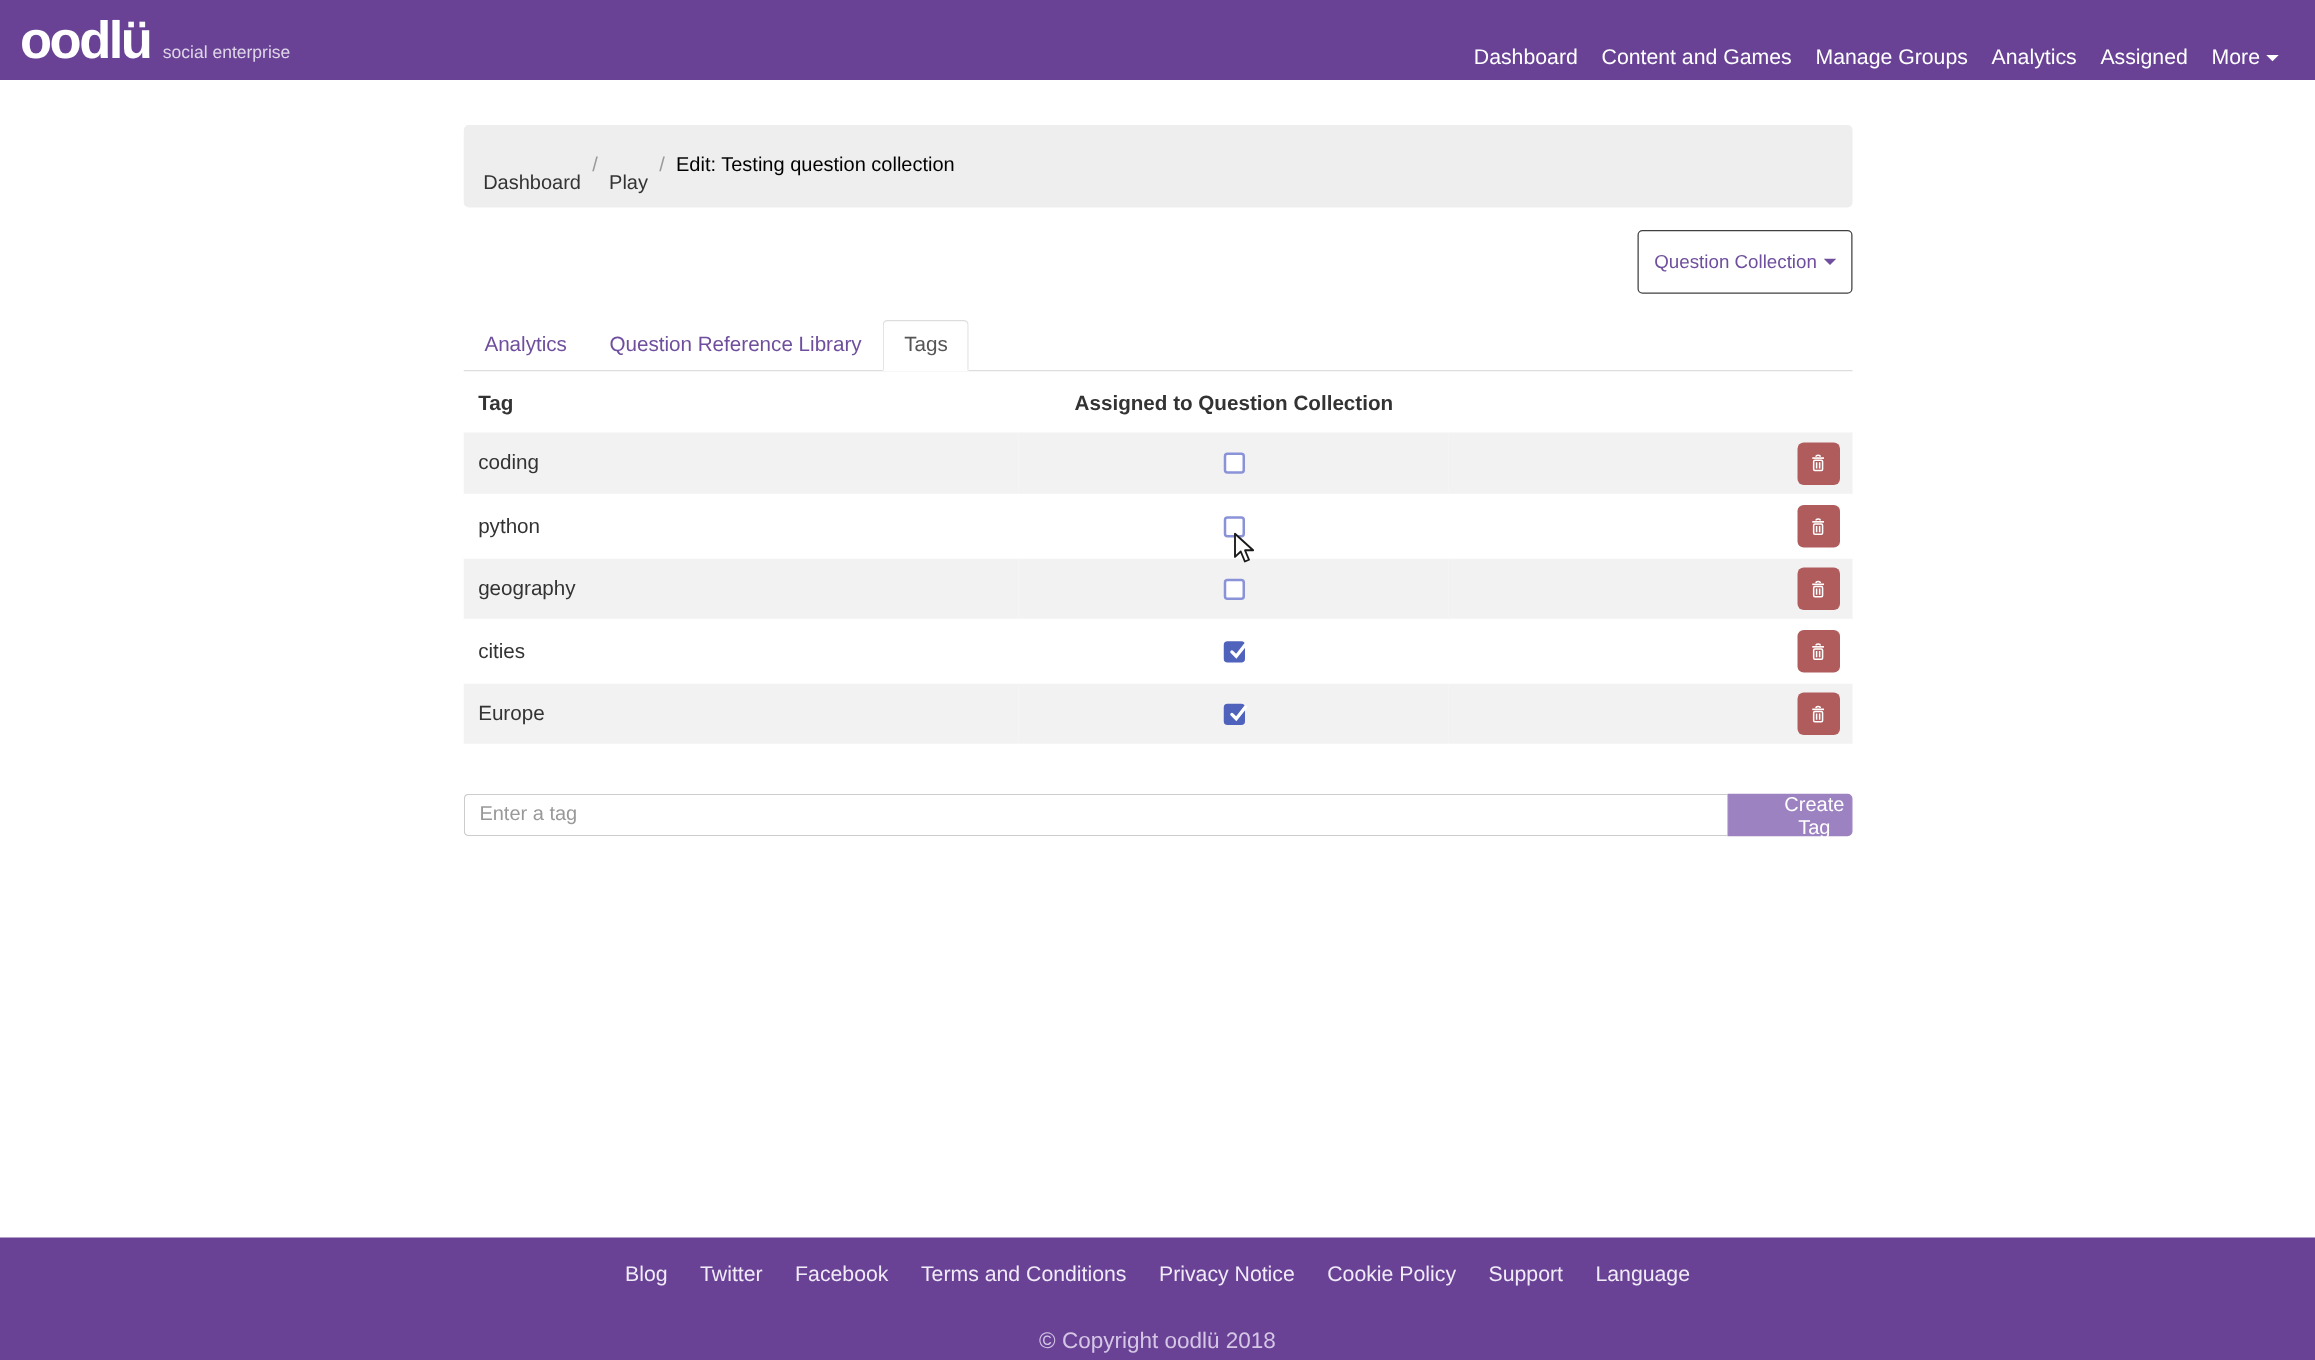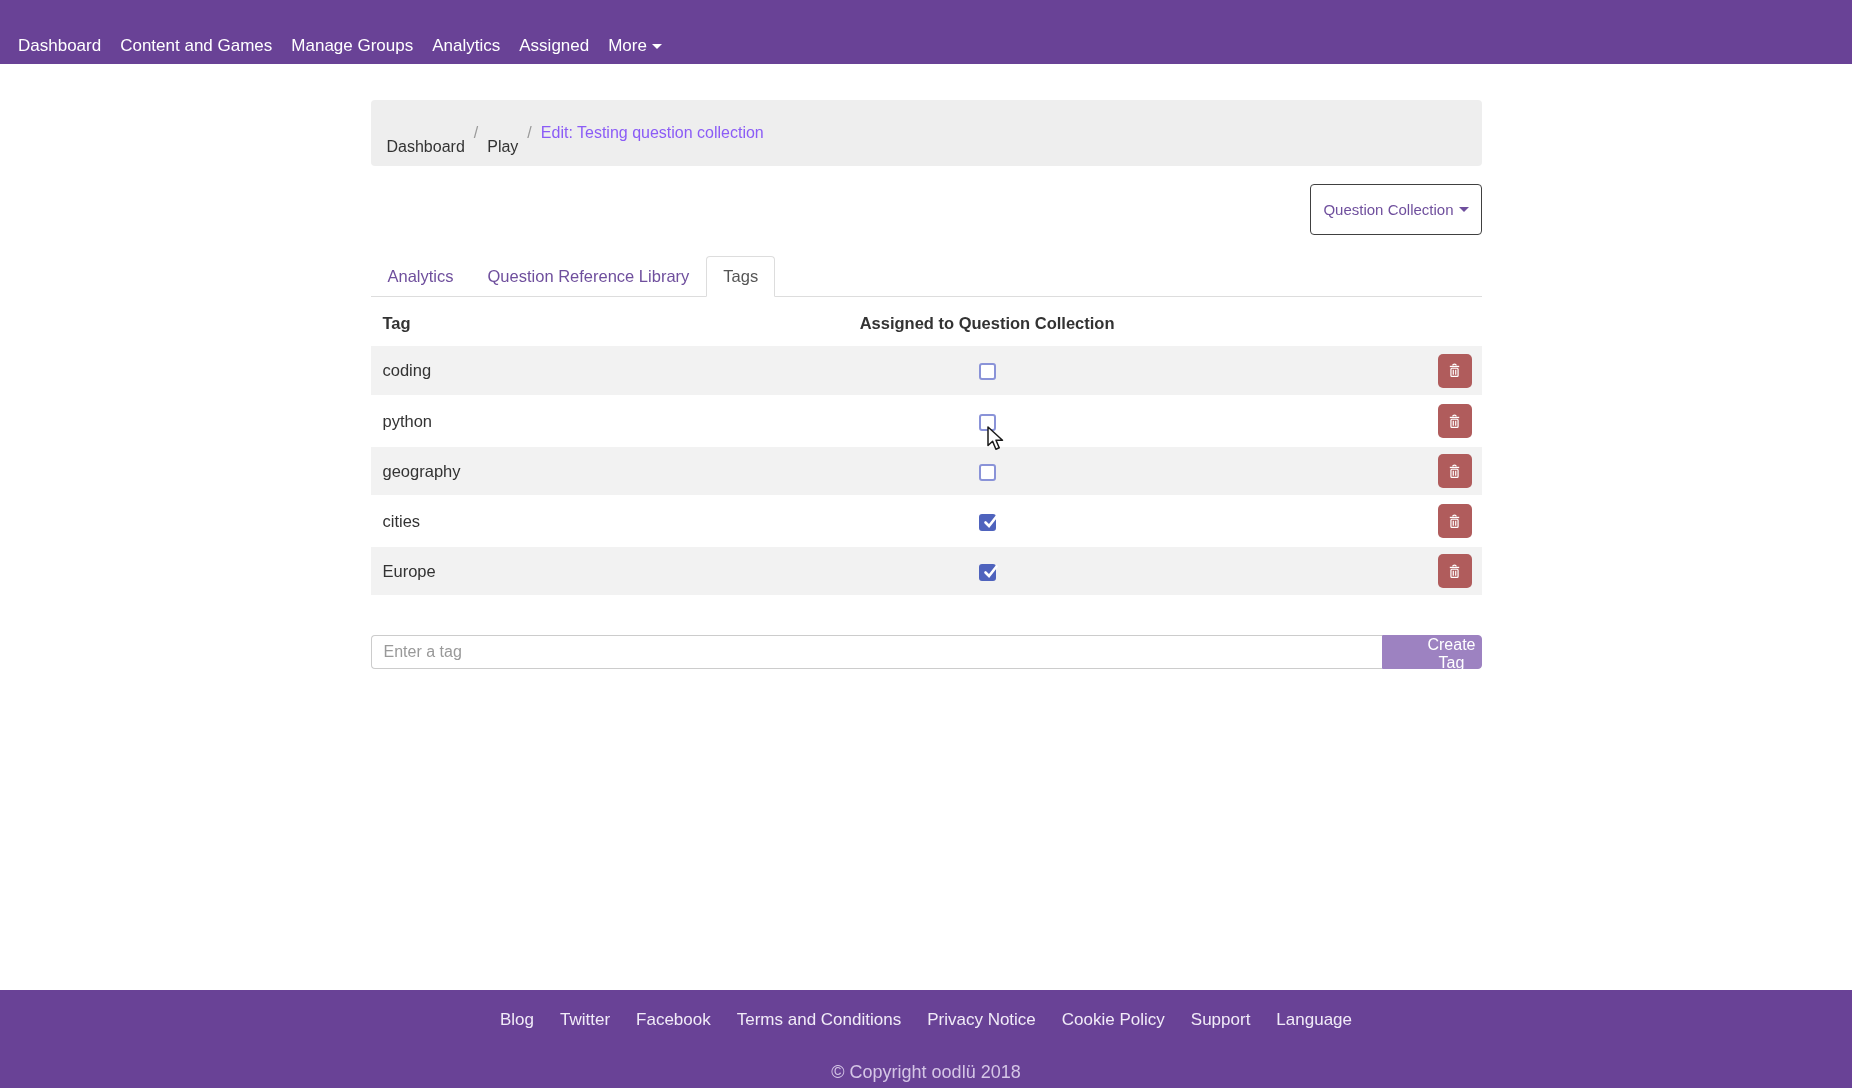--- a/index.html
+++ b/index.html
@@ -60,21 +60,21 @@
     margin-top: 36px;
     background: var(--breadcrumb-bg);
     border-radius: 4px;
     padding: 10px 16px;
     font-size: 16px;
     display: flex;
     align-items: center;
   }
   .breadcrumb a.crumb-link { color: #333; }
   .breadcrumb .crumb-sep { color: #9a9a9a; margin: 0 9px; }
-  .breadcrumb .crumb-current { color: #8b5cf6; }
+  .breadcrumb .crumb-current { color: #000000; }
 
   
   .actions-row { margin-top: 18px; text-align: right; }
   .qc-btn {
     display: inline-flex;
     align-items: center;
     font-family: "Liberation Sans", sans-serif;
     font-size: 15px;
     color: var(--tab-link);
     background: #fff;
@@ -214,20 +214,24 @@
     position: absolute;
     left: 986px; top: 426px;
     pointer-events: none;
     z-index: 10;
   }
 </style>
 </head>
 <body>
 
 <header class="topbar">
+  <div class="logo-wrap">
+    <span class="logo-text">oodlü</span>
+    <span class="tagline">social enterprise</span>
+  </div>
   <nav class="topnav">
       <a href="#">Dashboard</a>
       <a href="#">Content and Games</a>
       <a href="#">Manage Groups</a>
       <a href="#">Analytics</a>
       <a href="#">Assigned</a>
       <a href="#">More<span class="caret"></span></a>
     </nav>
 </header>
 

